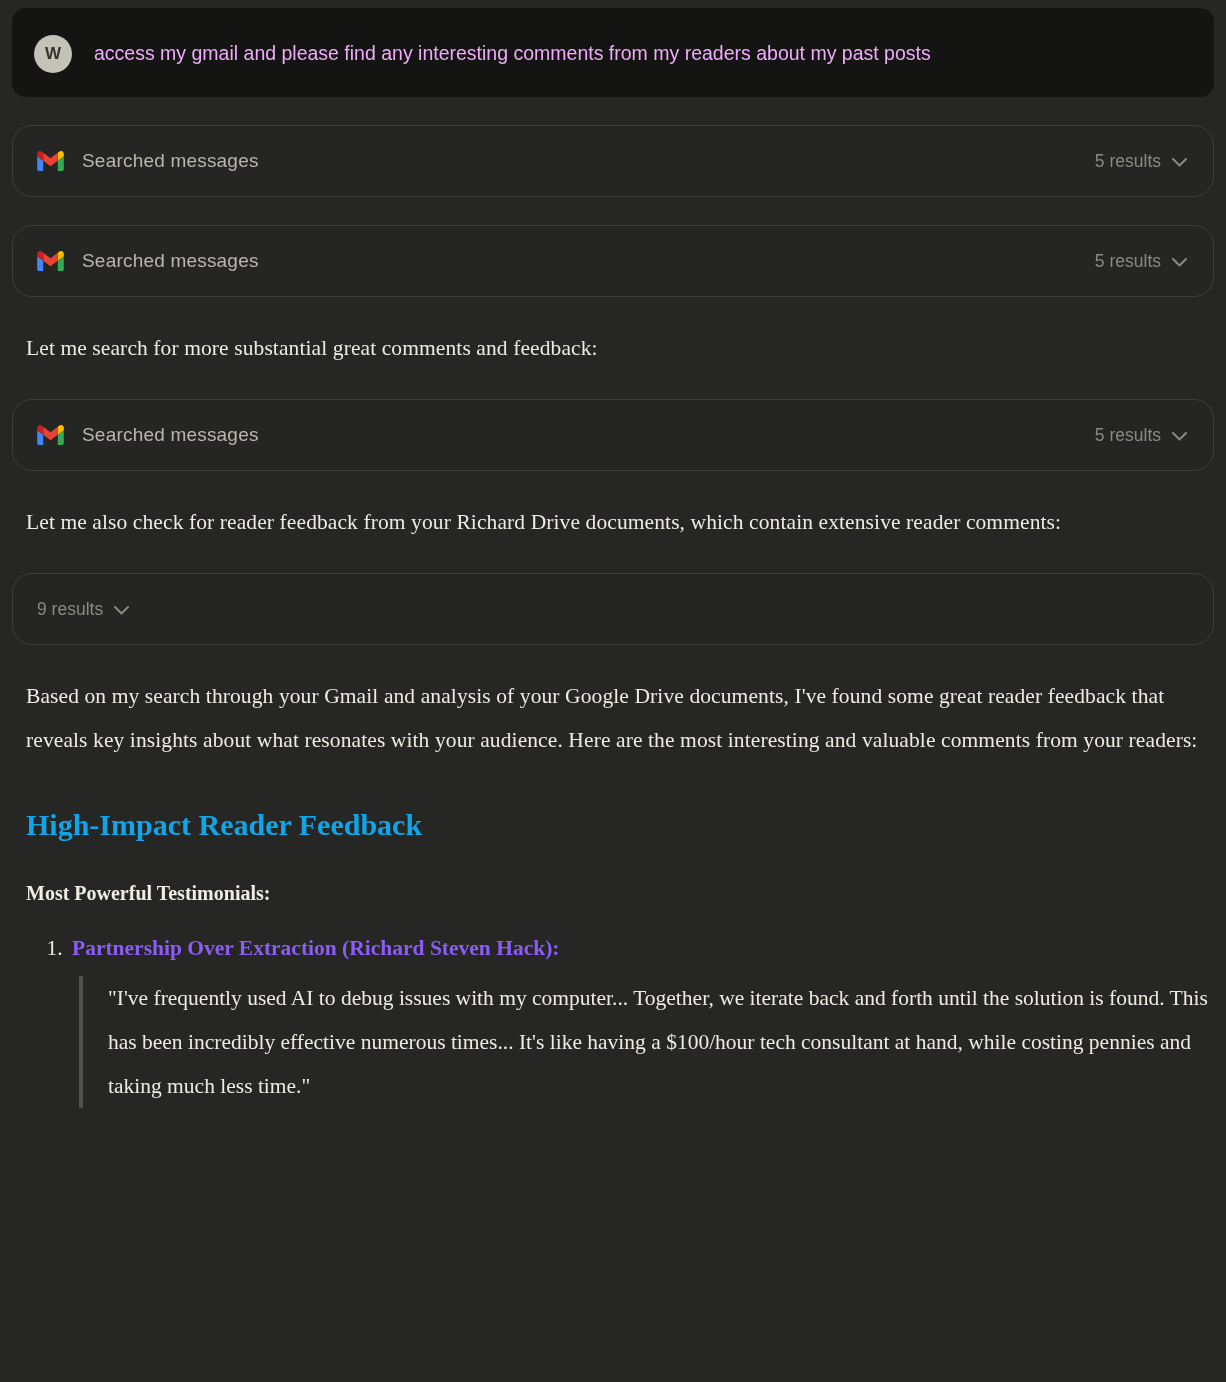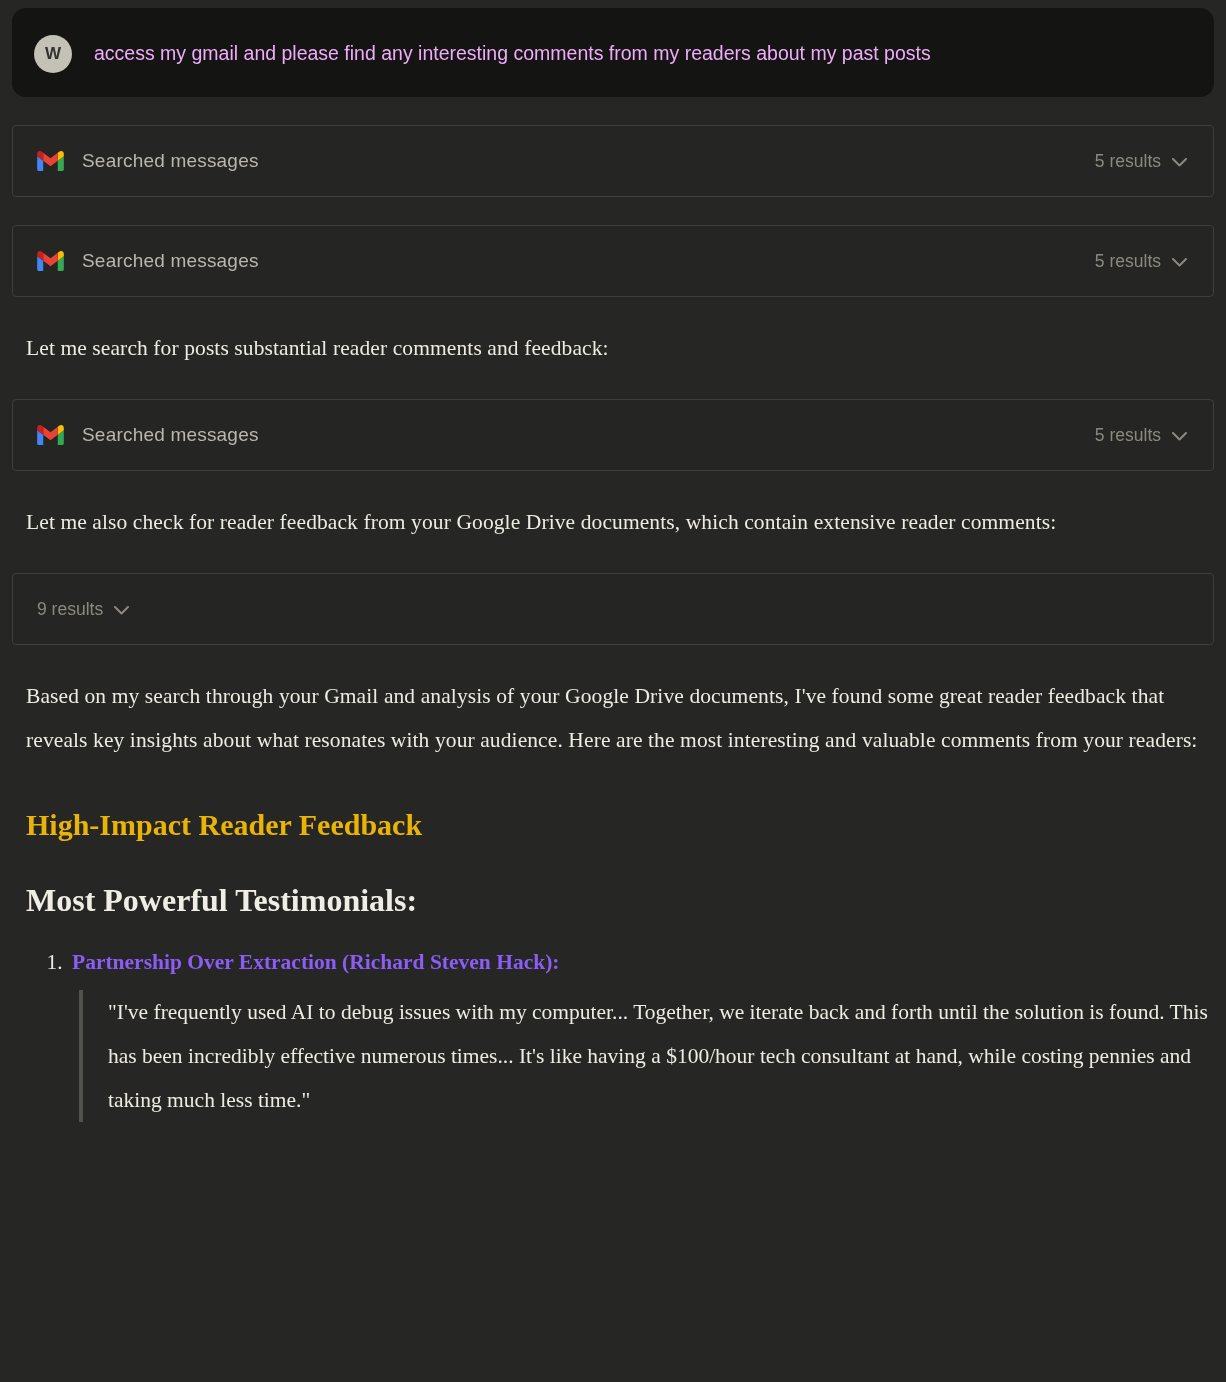--- a/index.html
+++ b/index.html
@@ -49,21 +49,21 @@
     color: #eeece2;
     margin: 29px 0;
     padding: 0 14px;
     letter-spacing: 0.1px;
   }
 
   
   .tool-card {
     height: 72px;
     border: 1px solid #3f3e3a;
-    border-radius: 4px;
+    border-radius: 20px;
     background: #252523;
     display: flex;
     align-items: center;
     justify-content: space-between;
     padding: 0 26px 0 24px;
     margin: 28px 0;
     cursor: pointer;
   }
   .tool-left { display: flex; align-items: center; gap: 18px; min-width: 0; }
   .tool-icon { display: flex; align-items: center; flex: 0 0 auto; }
@@ -80,26 +80,26 @@
     font-size: 17.5px;
     color: #8b897f;
     flex: 0 0 auto;
     text-align: right;
   }
 
   
   h2.section-heading {
     font-size: 30px;
     font-weight: bold;
-    color: #eab308;
+    color: #0ea5e9;
     margin: 46px 0 0;
     padding: 0 14px;
   }
   h3.sub-heading {
-    font-size: 32px;
+    font-size: 20px;
     font-weight: bold;
     color: #f0eee4;
     margin: 40px 0 0;
     padding: 0 14px;
   }
   ol.testimonial-list {
     margin: 26px 0 0;
     padding-left: 56px;
     font-size: 21.5px;
     line-height: 34px;
@@ -169,21 +169,21 @@
     <div class="tool-right">
       <span>5 results</span>
       <span>
         <svg width="15" height="9" viewBox="0 0 15 9">
             <polyline points="1,1 7.5,7.5 14,1" fill="none" stroke="#8b897f" stroke-width="2" stroke-linecap="round" stroke-linejoin="round"></polyline>
           </svg>
       </span>
     </div>
   </div>
 
-  <p class="para">Let me search for posts substantial reader comments and feedback:</p>
+  <p class="para">Let me search for more substantial great comments and feedback:</p>
 
   <div class="tool-card">
     <div class="tool-left">
       <span class="tool-icon">
         <svg width="27" height="20" viewBox="52 42 88 66">
             <path fill="#4285f4" d="M58 108h14V74L52 59v43c0 3.32 2.69 6 6 6"></path>
             <path fill="#34a853" d="M120 108h14c3.32 0 6-2.69 6-6V59l-20 15"></path>
             <path fill="#fbbc04" d="M120 48v26l20-15v-8c0-7.42-8.47-11.65-14.4-7.2"></path>
             <path fill="#ea4335" d="M72 74V48l24 18 24-18v26L96 92"></path>
             <path fill="#c5221f" d="M52 51v8l20 15V48l-5.6-4.2c-5.94-4.45-14.4-.22-14.4 7.2"></path>
@@ -194,21 +194,21 @@
     <div class="tool-right">
       <span>5 results</span>
       <span>
         <svg width="15" height="9" viewBox="0 0 15 9">
             <polyline points="1,1 7.5,7.5 14,1" fill="none" stroke="#8b897f" stroke-width="2" stroke-linecap="round" stroke-linejoin="round"></polyline>
           </svg>
       </span>
     </div>
   </div>
 
-  <p class="para" style="max-width:1120px;">Let me also check for reader feedback from your Google Drive documents, which contain extensive reader comments:</p>
+  <p class="para" style="max-width:1120px;">Let me also check for reader feedback from your Richard Drive documents, which contain extensive reader comments:</p>
 
   <div class="tool-card">
     <div class="tool-right">
       <span>9 results</span>
       <span>
         <svg width="15" height="9" viewBox="0 0 15 9">
             <polyline points="1,1 7.5,7.5 14,1" fill="none" stroke="#8b897f" stroke-width="2" stroke-linecap="round" stroke-linejoin="round"></polyline>
           </svg>
       </span>
     </div>

